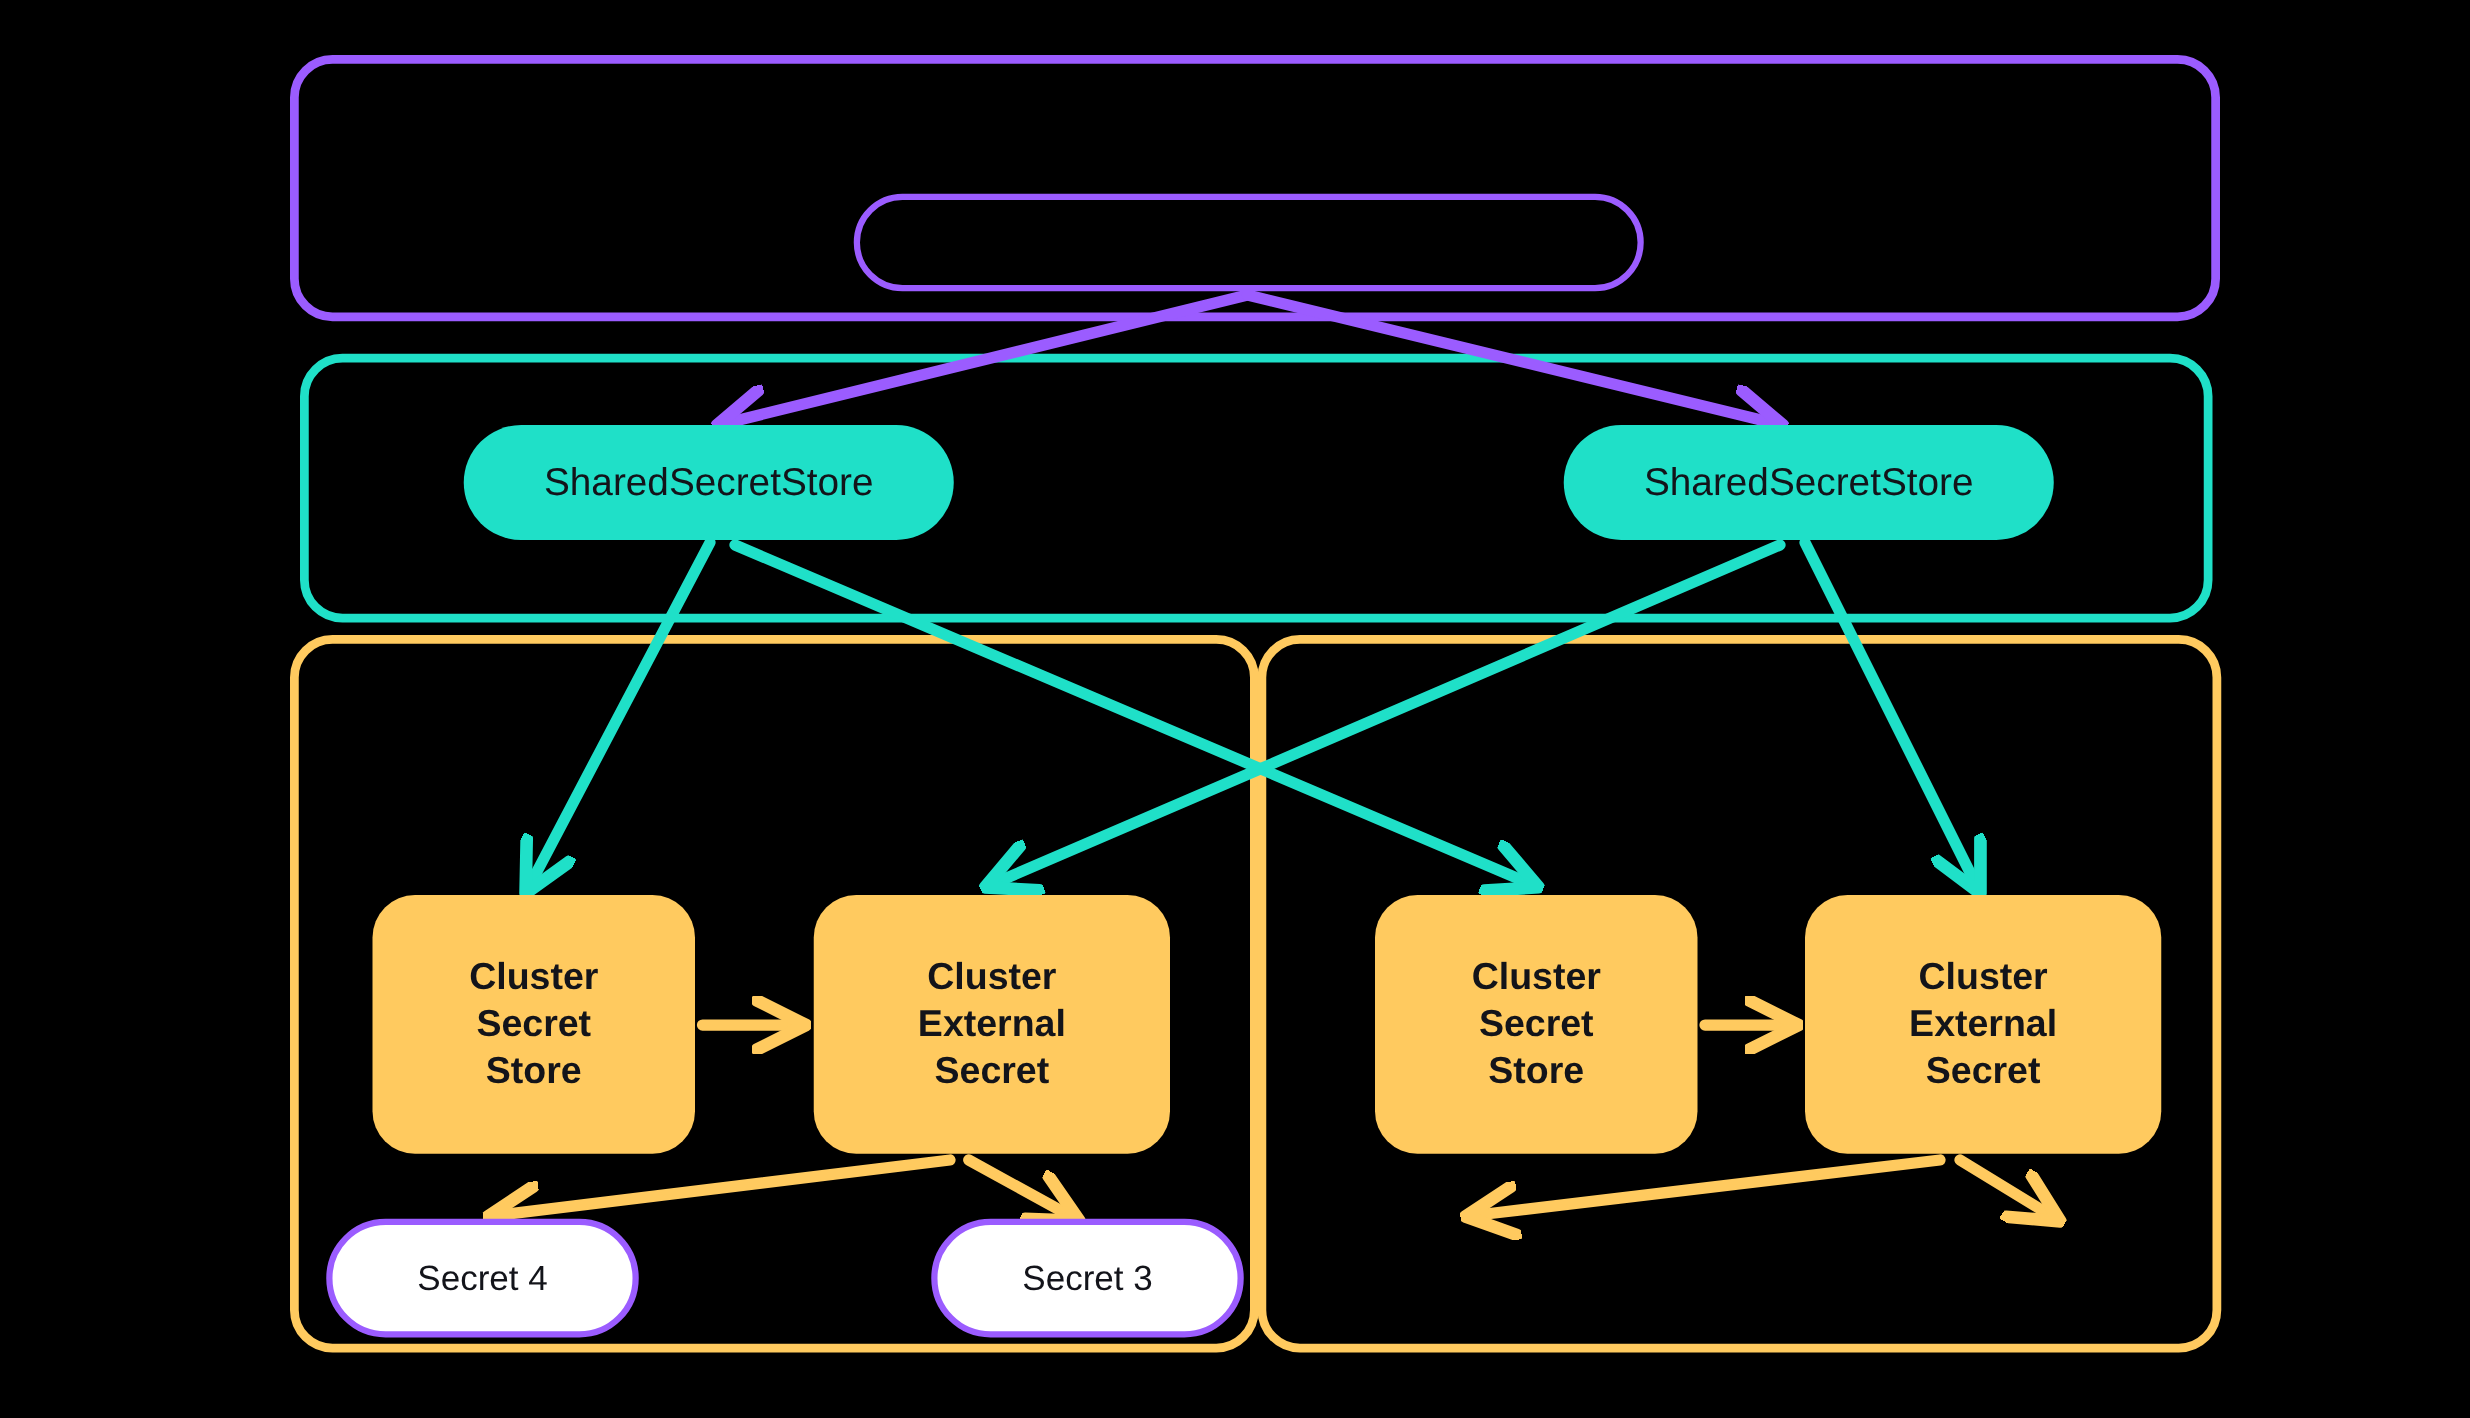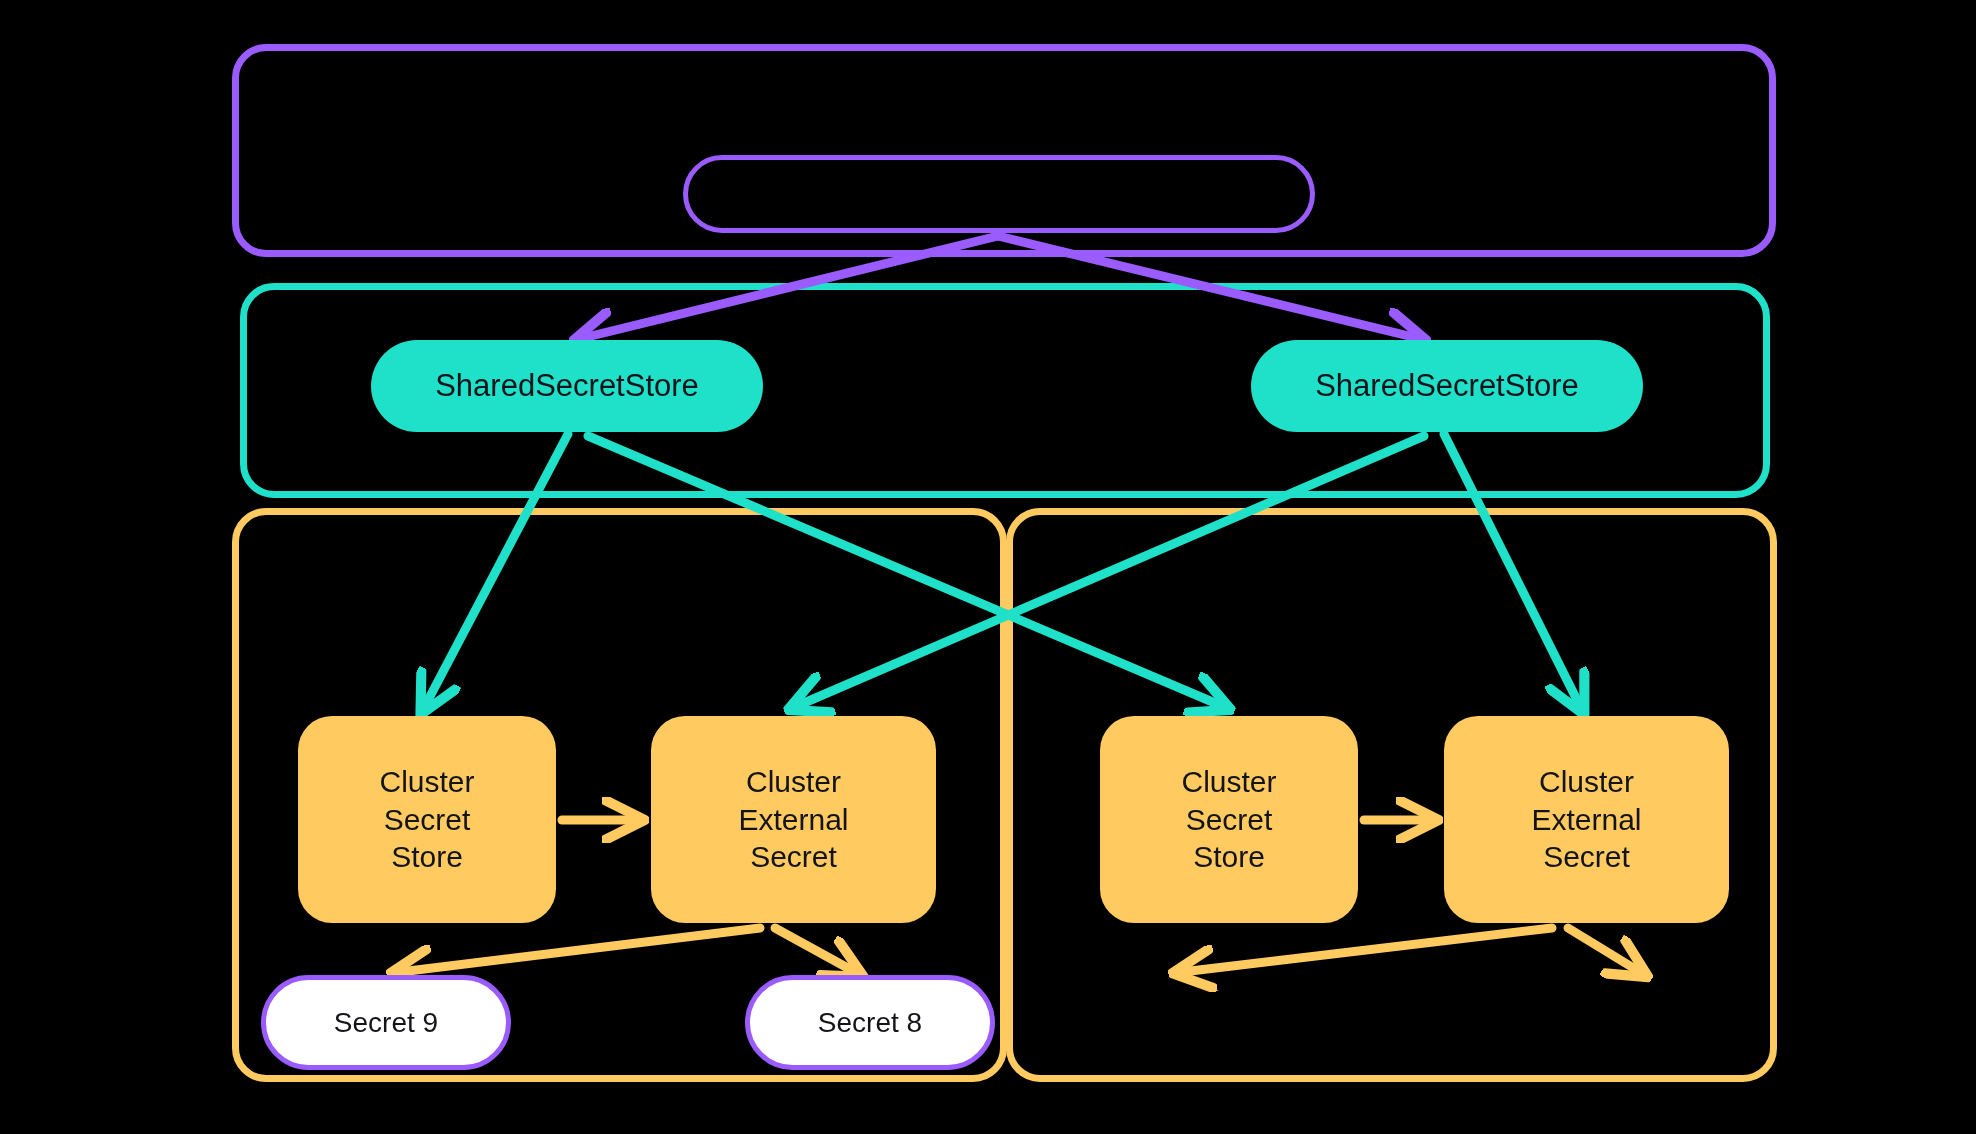--- a/index.html
+++ b/index.html
@@ -118,21 +118,21 @@
     border-radius: 48px;
     background: #FFFFFF;
     font-size: 28px;
     z-index: 9;
   }
   .node.secret.s1 { left: 261px;  top: 975px; }
   .node.secret.s2 { left: 745px;  top: 975px; }
   .node.secret.s3 { left: 1043px; top: 975px; }
   .node.secret.s4 { left: 1528px; top: 975px; }
 
-  .stack { display: block; }
+  .stack { display: block; font-weight: bold; }
   .stack span { display: block; }
 </style>
 </head>
 <body>
 
 <div id="stage">
 
   <div class="container purple"></div>
   <div class="container teal"></div>
   <div class="container yellowleft"></div>
@@ -214,19 +214,19 @@
 
   <div class="node ces-box c2">
     <span class="stack">
       <span>Cluster</span>
       <span>External</span>
       <span>Secret</span>
     </span>
   </div>
 
   <div class="node secret s1">
-    <span>Secret 9</span>
+    <span>Secret 4</span>
   </div>
   <div class="node secret s2">
-    <span>Secret 8</span>
+    <span>Secret 3</span>
   </div>
 
 </div>
 
 </body></html>

